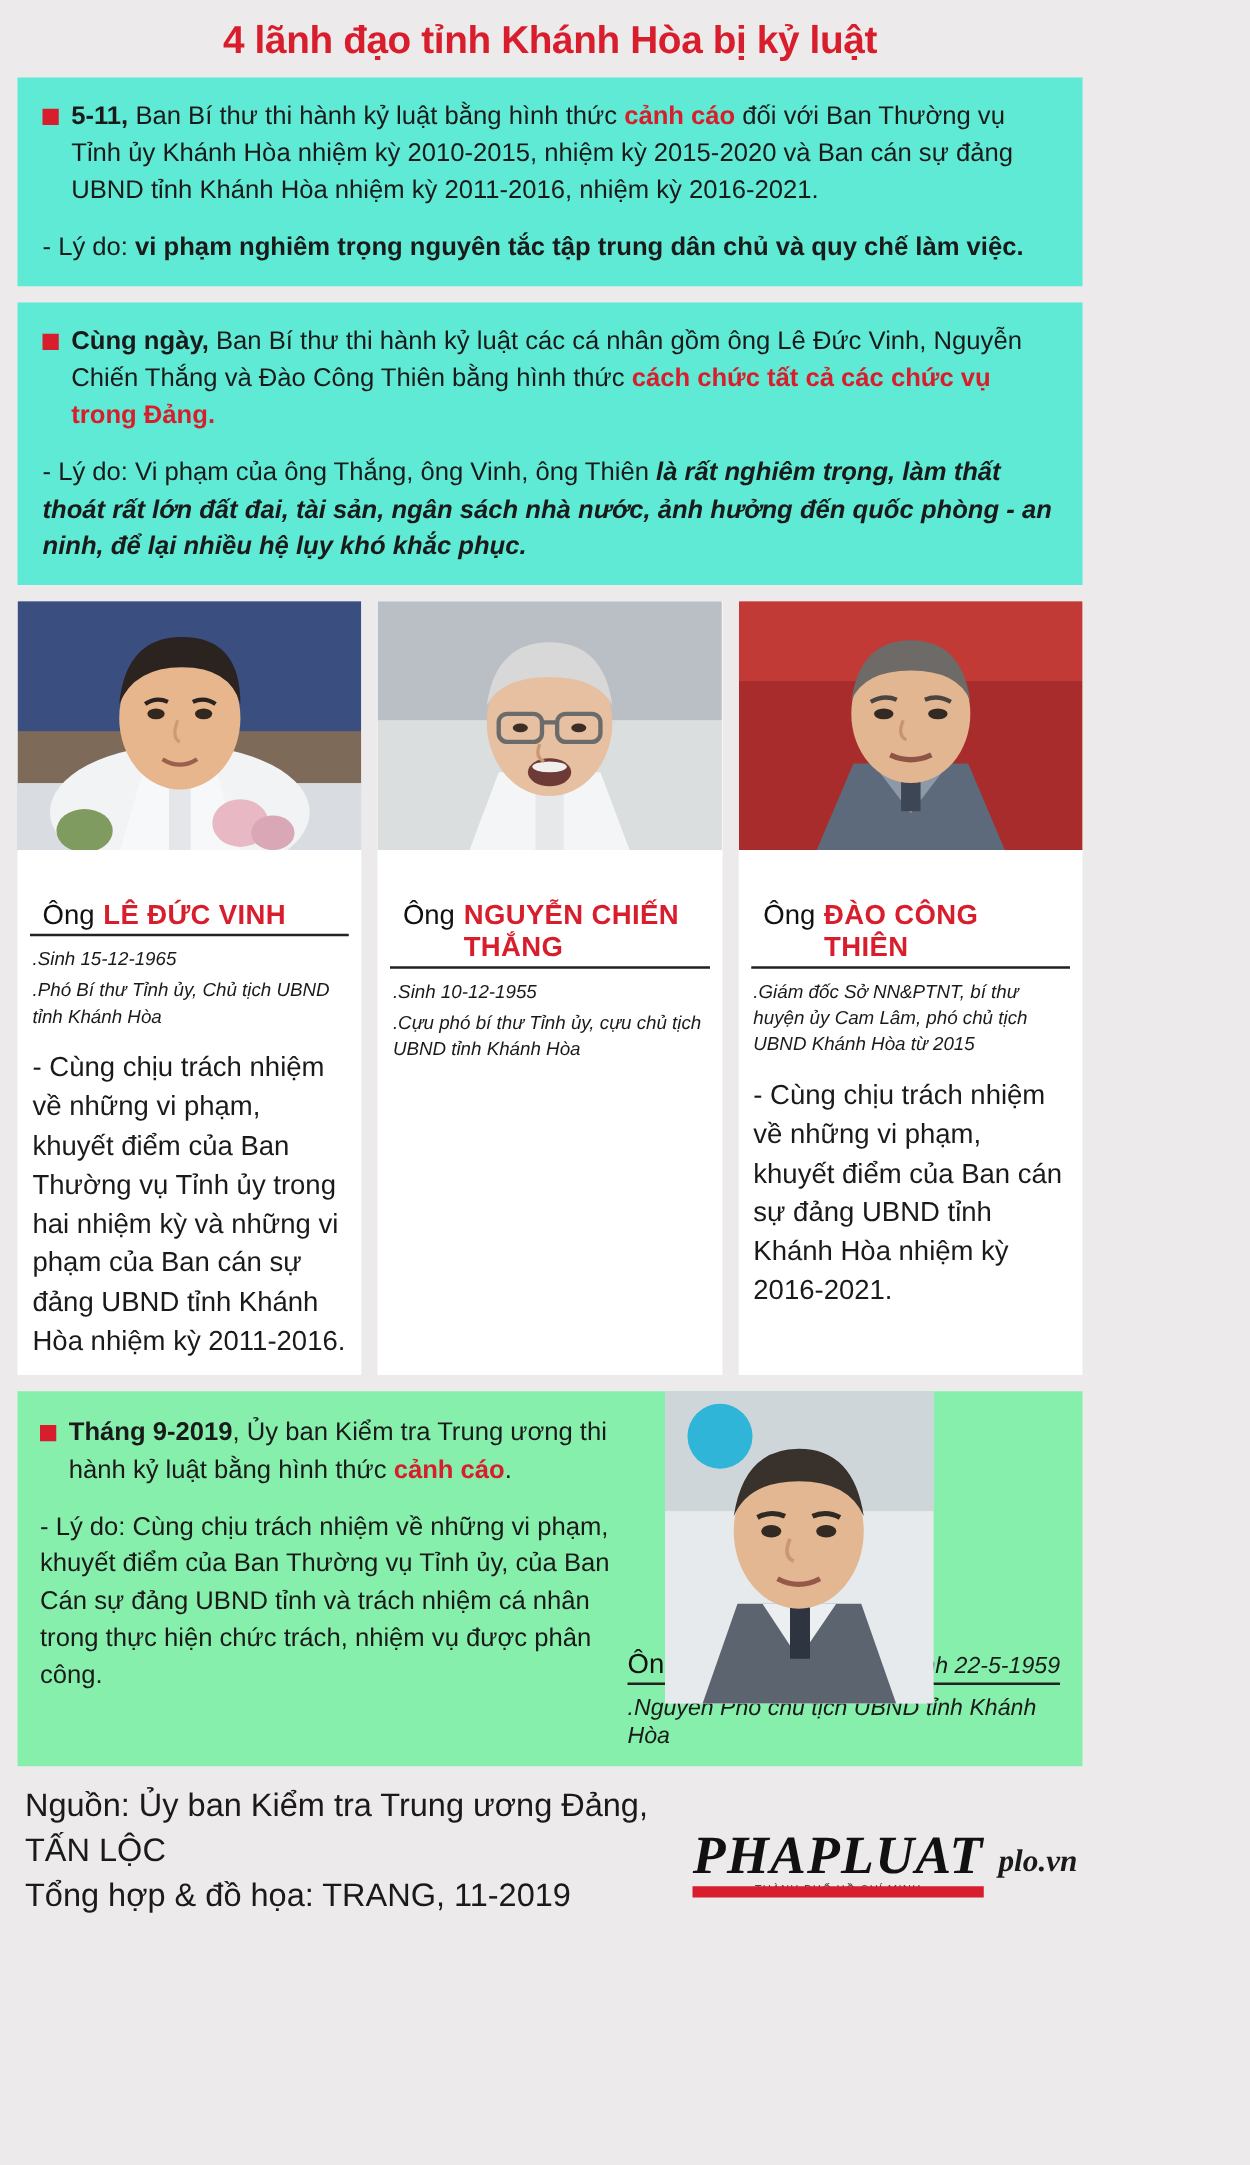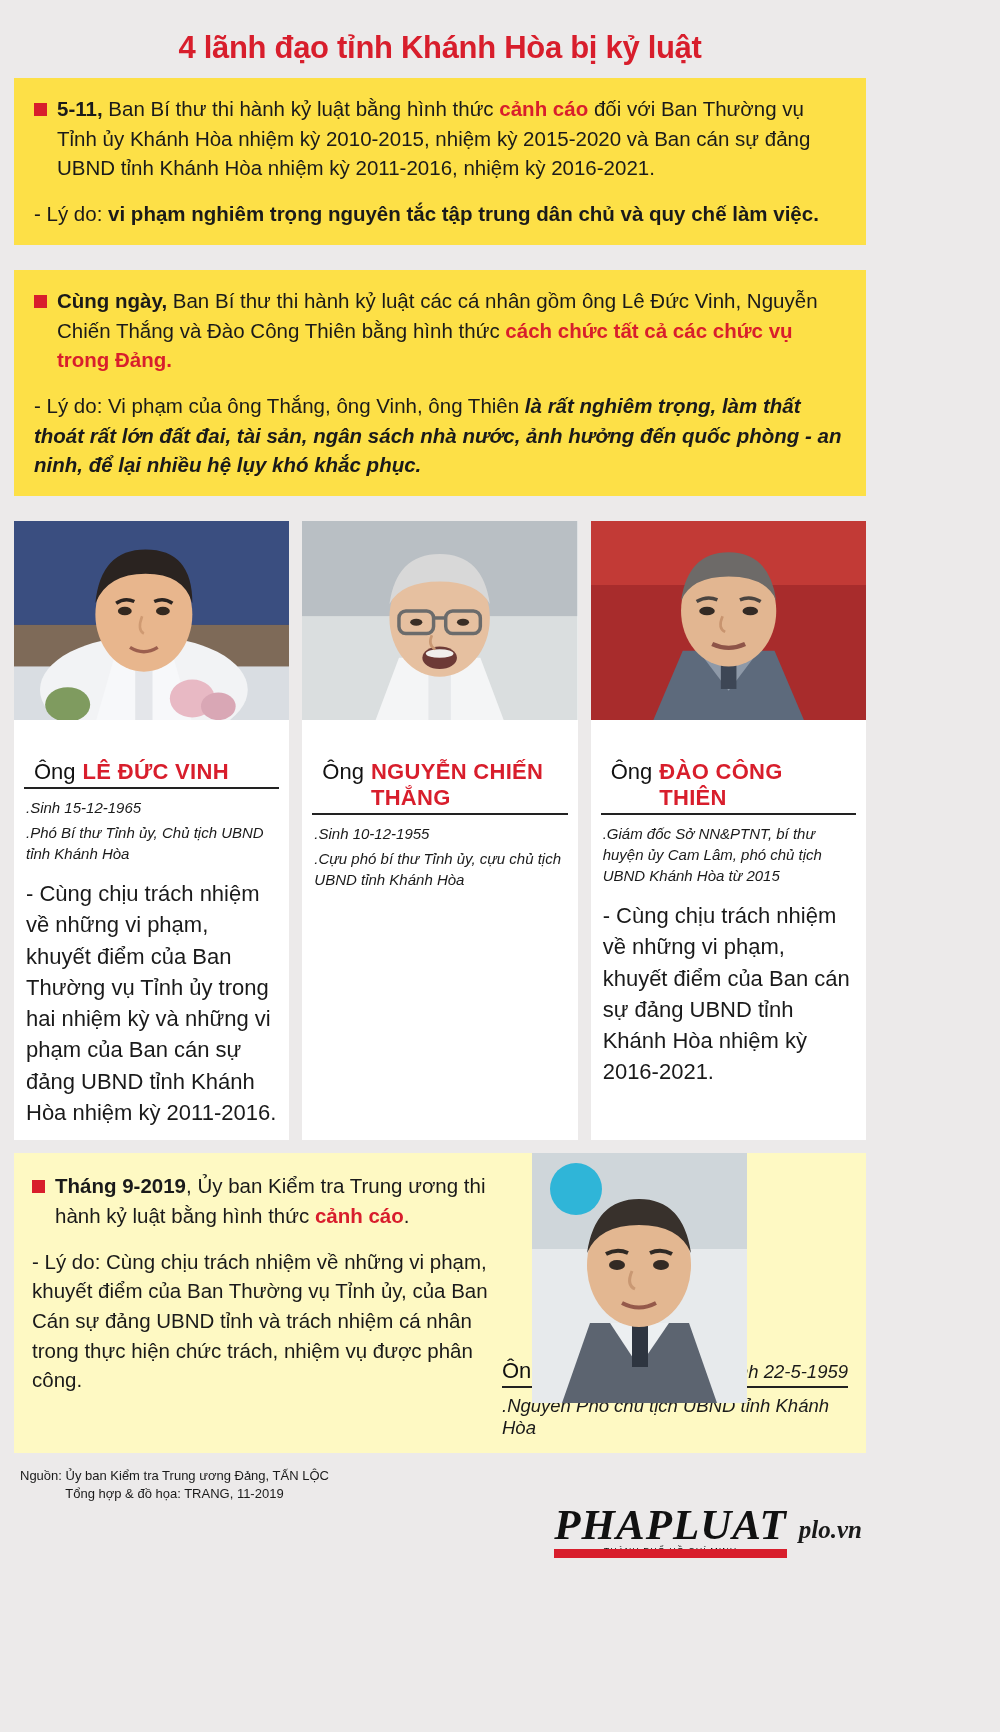--- a/index.html
+++ b/index.html
@@ -9,36 +9,36 @@
     height: 1732px;
     background: #eceaea;
     font-family: "Liberation Sans", sans-serif;
     color: #1a1a1a;
     overflow: hidden;
   }
   .page {
     width: 880px;
     height: 1732px;
     position: relative;
-    padding: 16px 14px;
+    padding: 0 14px;
     border-radius: 24px;
   }
   
   .title {
     text-align: center;
     color: #d81e2c;
     font-size: 31px;
     font-weight: bold;
     padding: 14px 0 12px 0;
     letter-spacing: -0.3px;
   }
   
   .panel {
-    background: #fde047;
-    margin-bottom: 25px;
+    background: #5eead4;
+    margin-bottom: 13px;
     padding: 16px 20px 16px 20px;
   }
   .bullet-row {
     display: flex;
     align-items: flex-start;
   }
   .sq {
     width: 13px;
     height: 13px;
     background: #d81e2c;
@@ -102,21 +102,21 @@
   .facts p { margin: 0 0 4px 0; }
   .resp {
     font-size: 22px;
     line-height: 1.42;
     padding: 10px 12px 0 12px;
     margin: 0;
   }
   .resp p { margin: 0 0 2px 0; }
   
   .bottom {
-    background: #fef9c3;
+    background: #86efac;
     margin-bottom: 10px;
     display: flex;
     min-height: 300px;
     position: relative;
     padding: 18px 18px 14px 18px;
   }
   .bottom-left { width: 470px; padding-right: 10px; }
   .bottom-right {
     flex: 1;
     position: relative;
@@ -146,23 +146,22 @@
   }
   .bsub { font-style: italic; font-size: 18.5px; }
   
   .footer {
     display: flex;
     align-items: flex-start;
     justify-content: space-between;
     padding: 4px 4px 0 6px;
   }
   .src {
-    font-size: 13px;
+    font-size: 26px;
     line-height: 1.38;
-    text-align: center;
   }
   .brand { display: flex; align-items: center; gap: 12px; margin-top: 36px; }
   .logo {
     position: relative;
     text-align: center;
     line-height: 1;
   }
   .logo .phap {
     font-family: "Liberation Serif", serif;
     font-weight: bold;

